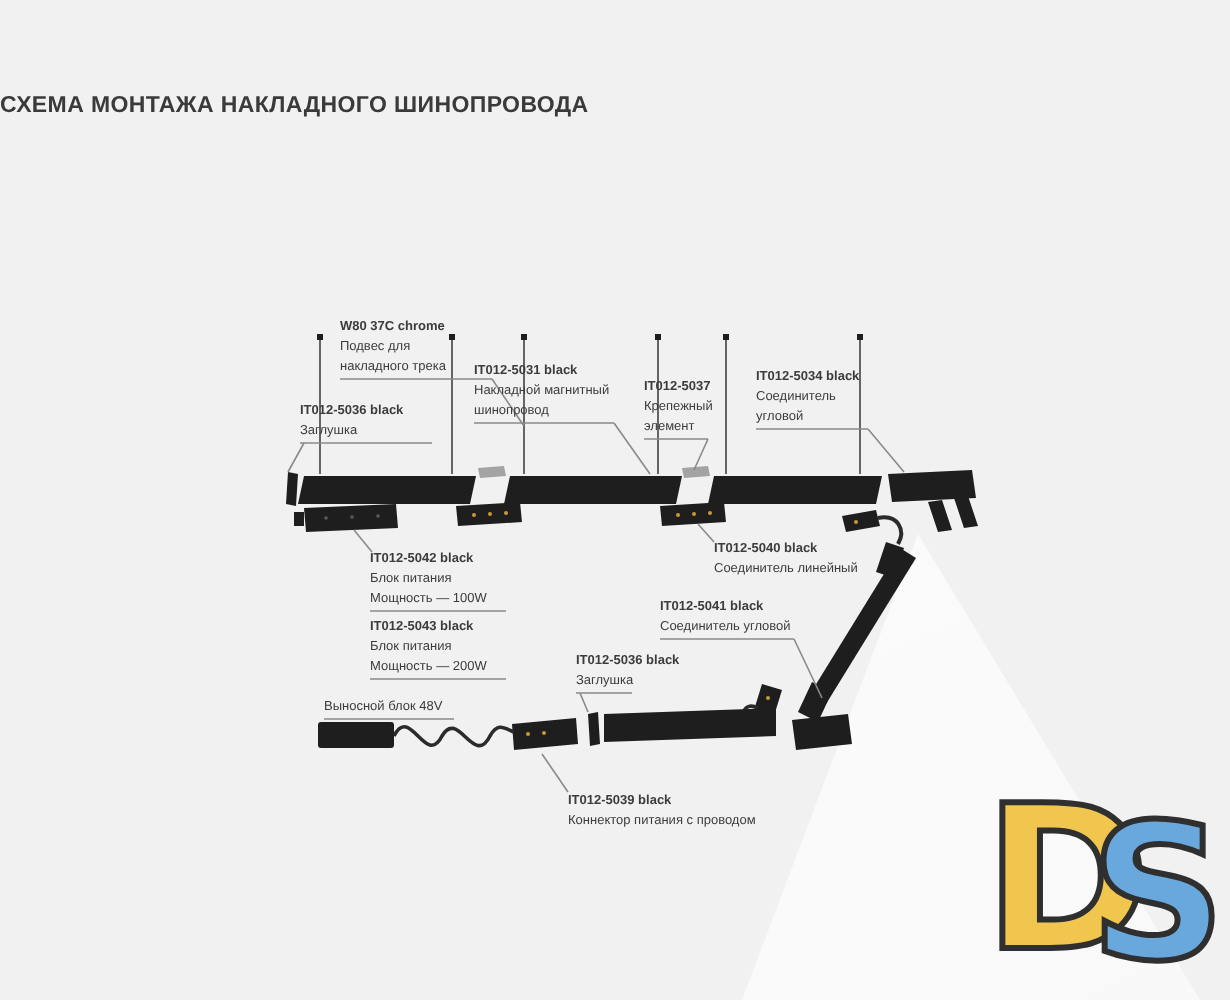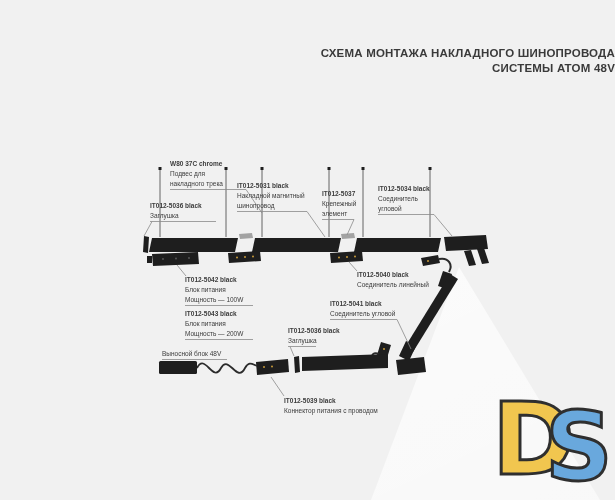--- a/index.html
+++ b/index.html
@@ -7,21 +7,21 @@
     width:615px;height:500px;position:relative;overflow:hidden;
     font-family:"Liberation Sans",sans-serif;
   }
   .stage{position:absolute;inset:0;width:615px;height:500px}
   .fold{
     position:absolute;inset:0;
     clip-path:polygon(459px 267px,600px 500px,371px 500px);
     background:linear-gradient(155deg,rgba(255,255,255,.95) 0%,rgba(255,255,255,.55) 100%);
   }
   .title{
-    position:absolute;top:46px;left:0;right:0;text-align:right;
+    position:absolute;top:46px;left:0;right:0;text-align:left;
     font-weight:bold;font-size:11.5px;line-height:15px;color:#3a3a3a;letter-spacing:.2px;
   }
   svg.diagram{position:absolute;left:0;top:0}
   .lbl{
     position:absolute;font-size:6.5px;line-height:10px;color:#3c3c3c;white-space:nowrap;
   }
   .lbl .code{font-weight:bold}
   .wm-letter{
     position:absolute;font-family:"DejaVu Sans",sans-serif;font-weight:bold;
     line-height:1;-webkit-text-stroke:3px #2f2f2f;
@@ -31,21 +31,20 @@
 </style>
 </head>
 <body style="background: rgb(241, 241, 241);">
 
 <div class="stage">
 
   <div class="fold"></div>
 
   <div class="title">
     <div>СХЕМА МОНТАЖА НАКЛАДНОГО ШИНОПРОВОДА</div>
-    <div>СИСТЕМЫ ATOM 48V</div>
   </div>
 
   <svg class="diagram" width="615" height="500" viewBox="0 0 615 500">
 
     <g stroke-width="0.9" stroke="#555555">
       <line x1="160" y1="170" x2="160" y2="237"></line>
       <line x1="226" y1="170" x2="226" y2="237"></line>
       <line x1="262" y1="170" x2="262" y2="237"></line>
       <line x1="329" y1="170" x2="329" y2="237"></line>
       <line x1="363" y1="170" x2="363" y2="237"></line>

